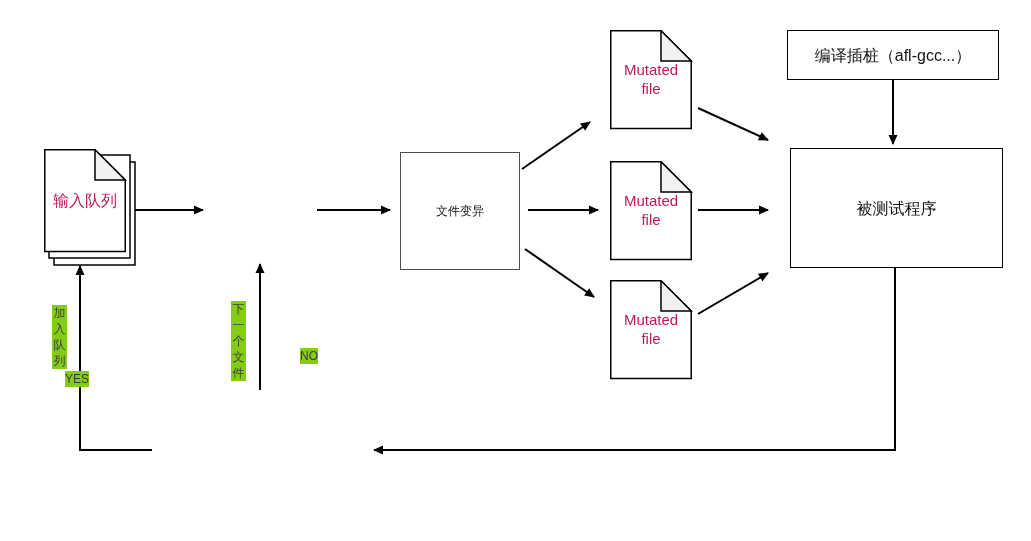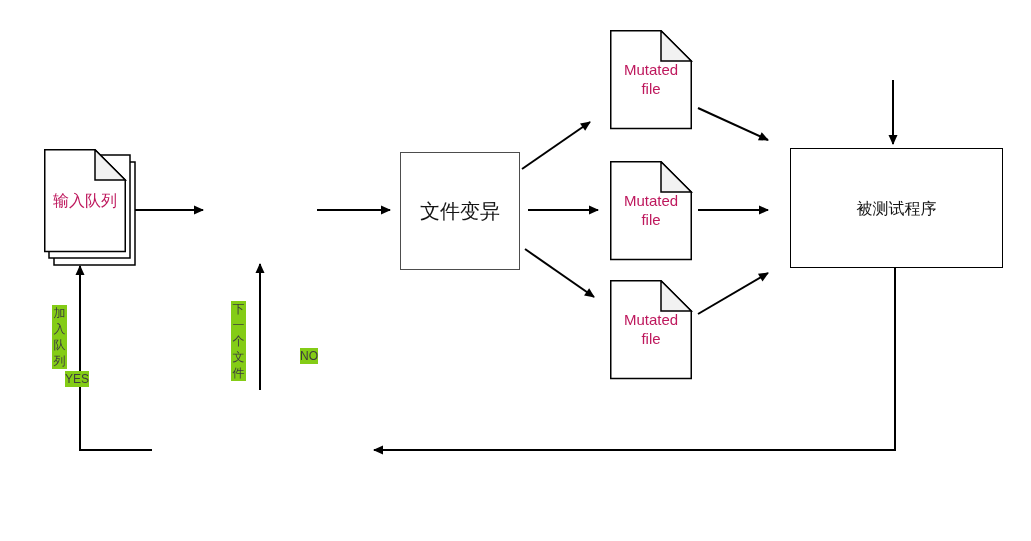--- a/index.html
+++ b/index.html
@@ -60,21 +60,21 @@
         <rect x="10" y="13" width="81" height="103"></rect>
         <rect x="5" y="6" width="81" height="103"></rect>
         <path d="M0.75,0.75 L51,0.75 L81.25,31 L81.25,102.5 L0.75,102.5 Z"></path>
         <path d="M51,0.75 L51,31 L81.25,31 Z" fill="#f2f2f2"></path>
       </g>
     </svg>
     <div class="label" style="left:0;top:0;width:82px;height:103px;font-size:16px;">输入队列</div>
   </div>
 
 
-  <div class="rect-node" style="left:400px;top:152px;width:120px;height:118px;font-size:20px;border-color:#4d4d4d;">文件变异</div>
+  <div class="rect-node" style="left:400px;top:152px;width:120px;height:118px;font-size:12px;border-color:#4d4d4d;">文件变异</div>
 
   <div class="node" style="left:610px;top:30px;width:84px;height:100px;">
     <svg class="shape" width="84" height="100" viewBox="0 0 84 100">
       <g stroke="#000000" stroke-width="1.5" fill="#ffffff">
         <path d="M0.75,0.75 L51,0.75 L81.25,31 L81.25,98.5 L0.75,98.5 Z"></path>
         <path d="M51,0.75 L51,31 L81.25,31 Z" fill="#f2f2f2"></path>
       </g>
     </svg>
     <div class="label" style="left:6px;top:0;width:70px;height:98px;">Mutated file</div>
   </div>
@@ -92,20 +92,21 @@
   <div class="node" style="left:610px;top:280px;width:84px;height:100px;">
     <svg class="shape" width="84" height="100" viewBox="0 0 84 100">
       <g stroke="#000000" stroke-width="1.5" fill="#ffffff">
         <path d="M0.75,0.75 L51,0.75 L81.25,31 L81.25,98.5 L0.75,98.5 Z"></path>
         <path d="M51,0.75 L51,31 L81.25,31 Z" fill="#f2f2f2"></path>
       </g>
     </svg>
     <div class="label" style="left:6px;top:0;width:70px;height:98px;">Mutated file</div>
   </div>
 
+  <div class="rect-node" style="left:787px;top:30px;width:212px;height:50px;font-size:16px;">编译插桩（afl-gcc...）</div>
 
   <div class="rect-node" style="left:790px;top:148px;width:213px;height:120px;font-size:16px;">被测试程序</div>
 
 
   <div class="edge-label vertical" style="left:52px;top:305px;">加入队列</div>
   <div class="edge-label" style="left:65px;top:371px;">YES</div>
   <div class="edge-label vertical" style="left:231px;top:301px;">下一个文件</div>
   <div class="edge-label" style="left:256px;top:348px;margin-left:44px;">NO</div>
 
 </div>

